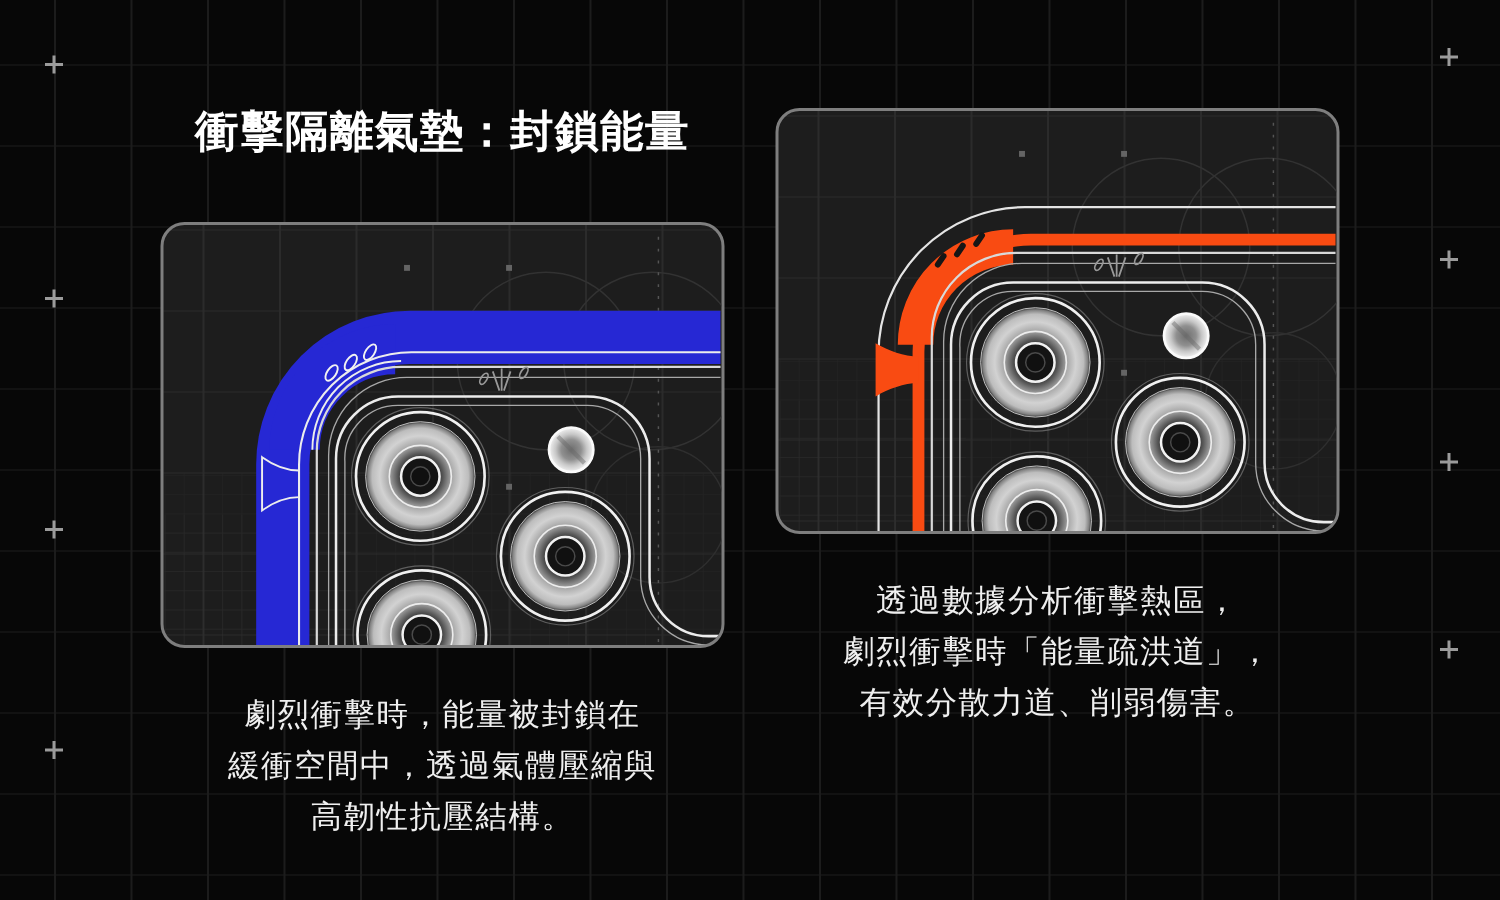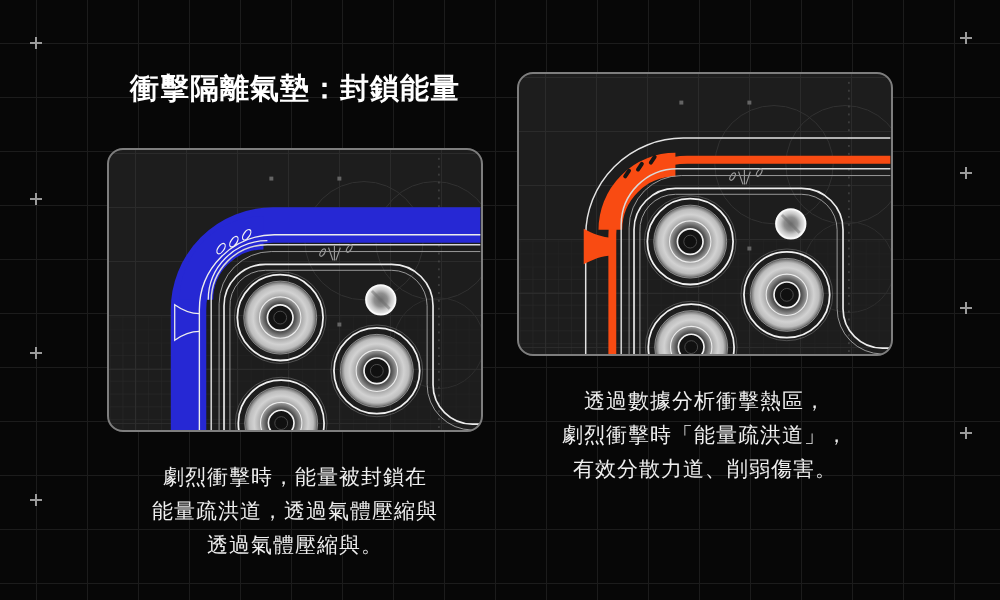--- a/index.html
+++ b/index.html
@@ -121,22 +121,22 @@
             <ellipse cx="113" cy="100" rx="6" ry="3" transform="rotate(-56 113 100)"></ellipse>
             <ellipse cx="126" cy="93" rx="6" ry="3" transform="rotate(-56 126 93)"></ellipse>
             <ellipse cx="139" cy="86" rx="6" ry="3" transform="rotate(-56 139 86)"></ellipse>
           </g>
           <path d="M91 166 C82 166 73 162 66 157 L66 193 C73 188 82 184 91 184" fill="none" stroke="#ededed" stroke-width="1.3"></path>
           <use href="#phoneBody"></use>
         </svg>
       </div>
       <p class="desc">
         <span>劇烈衝擊時，能量被封鎖在</span>
-        <span>能量疏洪道，透過氣體壓縮與</span>
-        <span>透過氣體壓縮與。</span>
+        <span>緩衝空間中，透過氣體壓縮與</span>
+        <span>高韌性抗壓結構。</span>
       </p>
     </section>
 
     <section class="panel">
       <div class="card">
         <svg viewBox="0 0 376 284">
           <use href="#deco"></use>
           <path d="M376 65 H166 A99 99 0 0 0 67 164 V284" fill="none" stroke="#e4e4e4" stroke-width="1.5"></path>
           <path d="M376 87 H170 A76 76 0 0 0 94 163 V284" fill="none" stroke-width="8" stroke="#f94b12"></path>
           <path d="M158 92 A66 66 0 0 0 92 158" fill="none" stroke-width="24" stroke="#f94b12"></path>

